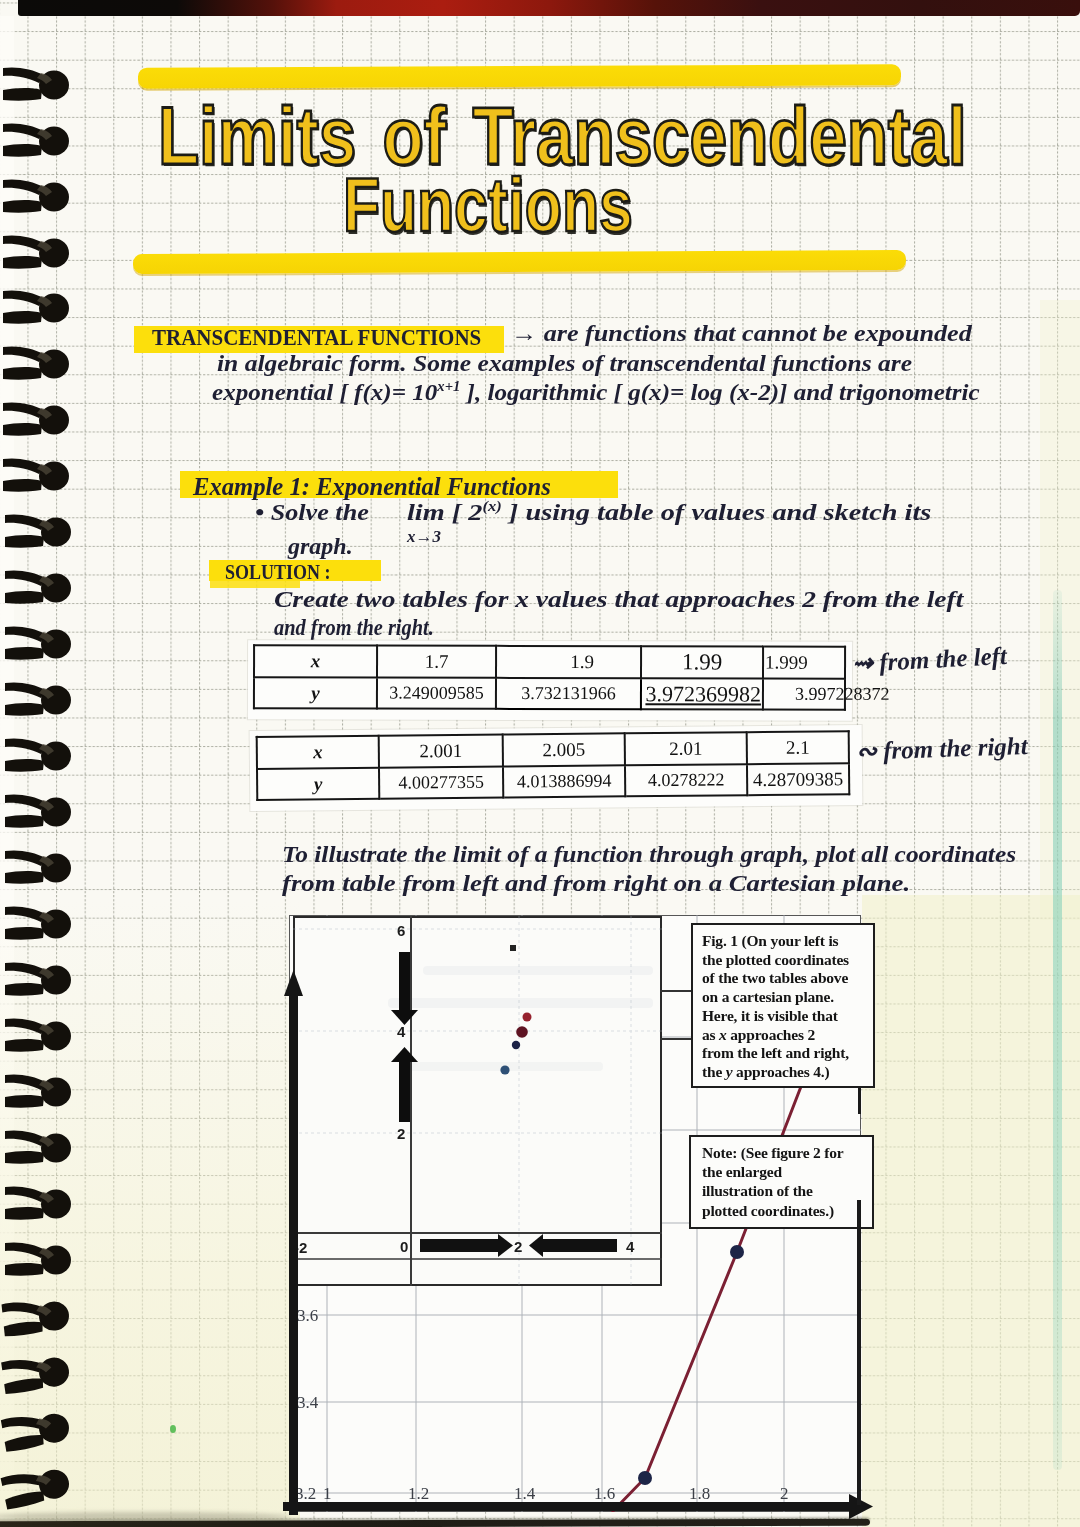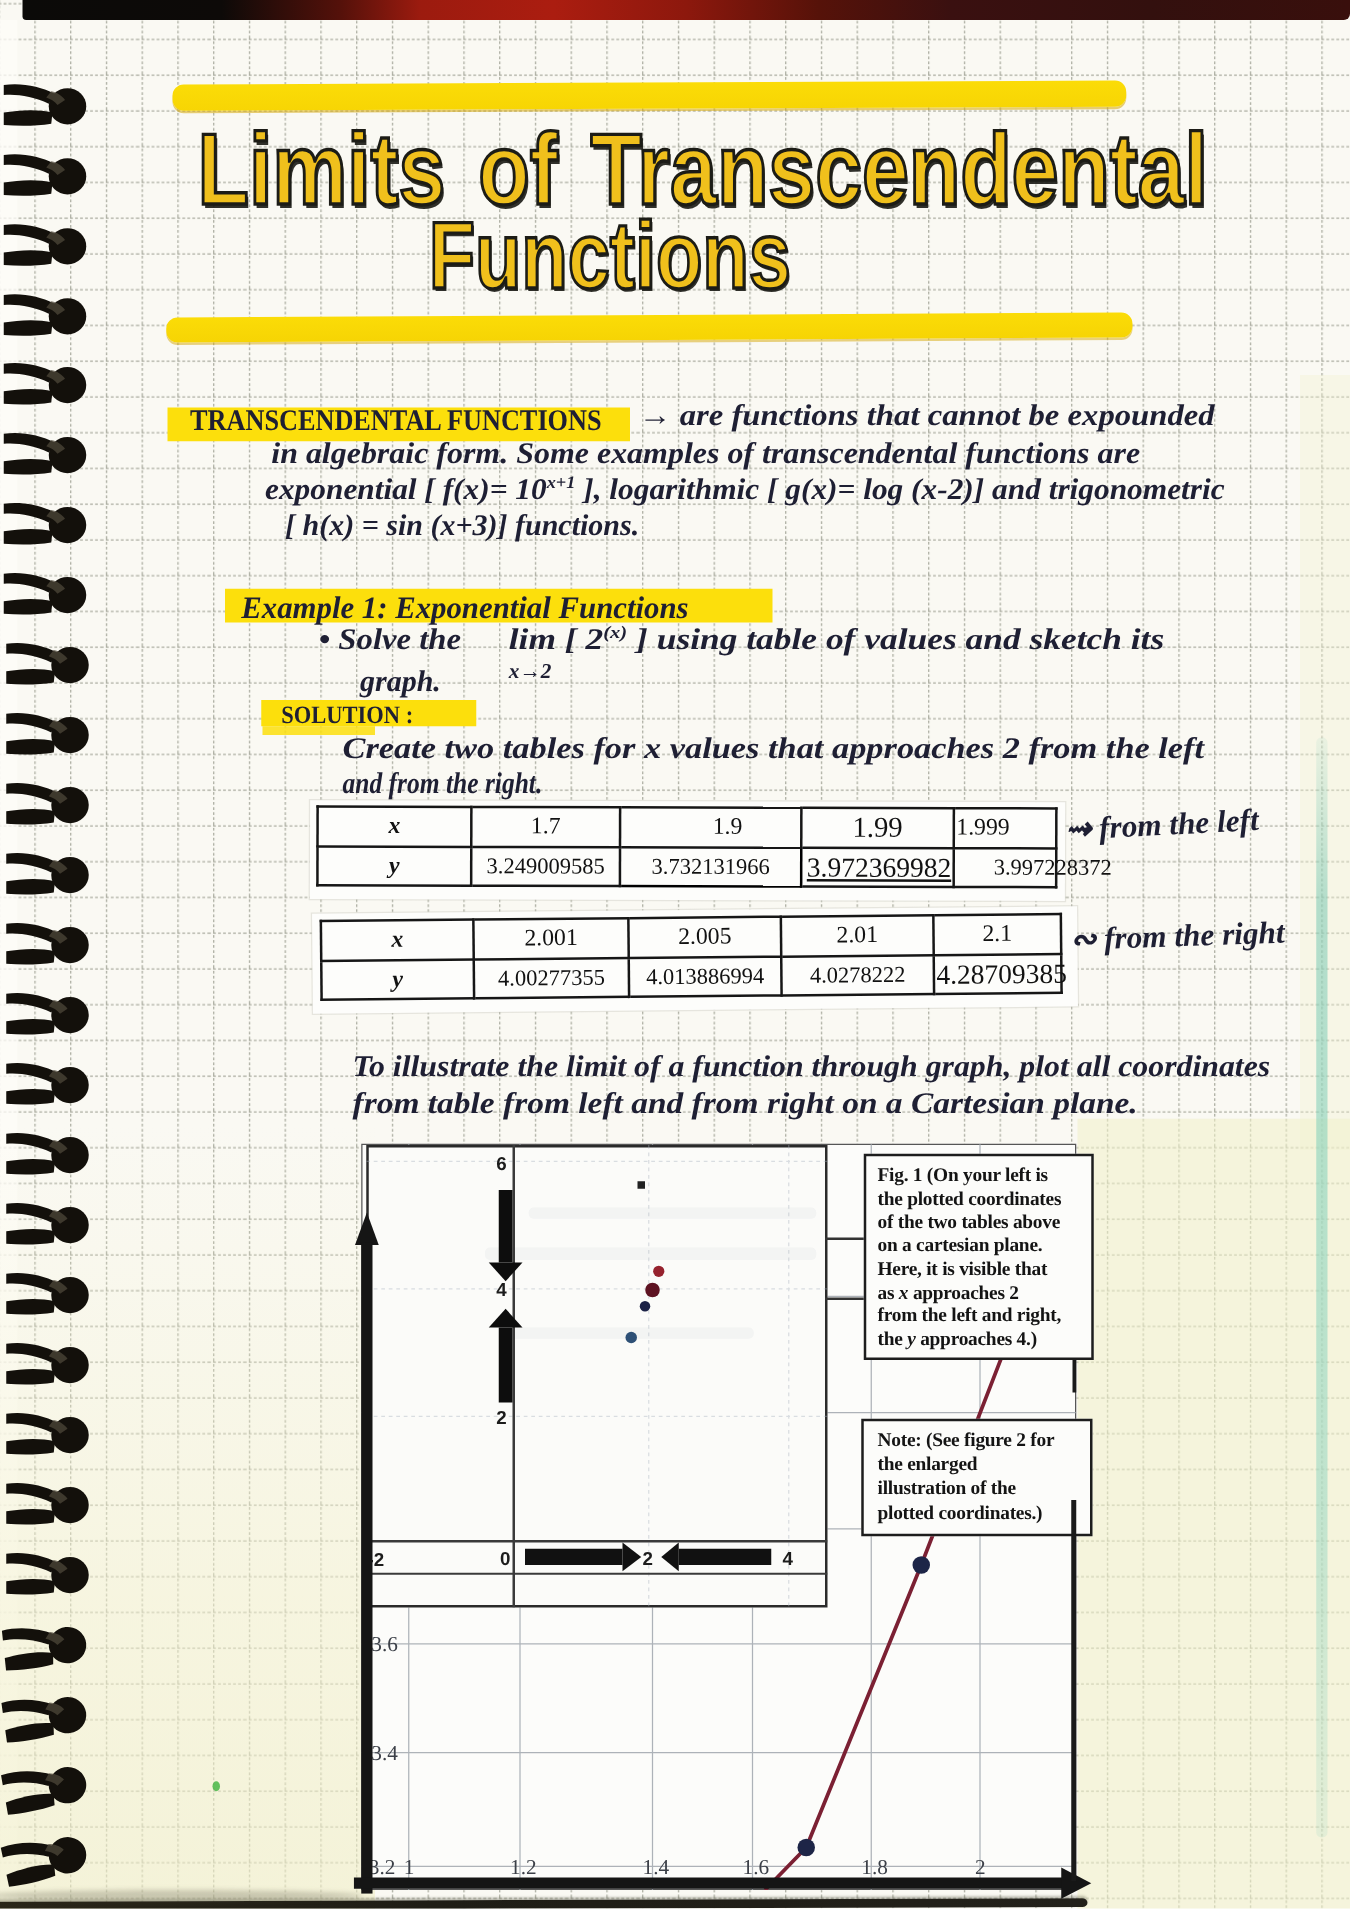--- a/index.html
+++ b/index.html
@@ -94,30 +94,29 @@
 
 <div class="abs hl" style="left:134px;top:326px;width:370px;height:27px;"></div>
 
 <div class="abs hw" style="left:152px;top:324px;font-size:24px;font-style:normal;white-space:nowrap;transform:scale(0.875,1);transform-origin:left top;">TRANSCENDENTAL FUNCTIONS</div>
 <div class="abs hw" style="left:511px;top:320px;font-size:24px;white-space:nowrap;transform:scale(1.09,1);transform-origin:left top;">→ are functions that cannot be expounded</div>
 
 <div class="abs hw" style="left:217px;top:350px;font-size:24px;white-space:nowrap;transform:scale(1.065,1);transform-origin:left top;">in algebraic form. Some examples of transcendental functions are</div>
 
 <div class="abs hw" style="left:212px;top:379px;font-size:24px;white-space:nowrap;transform:scale(1.045,1);transform-origin:left top;">exponential [ f(x)= 10<sup style="font-size:14px;">x+1</sup> ], logarithmic [ g(x)= log (x-2)] and trigonometric</div>
 
-<div class="abs hw" style="left:228px;top:408px;font-size:24px;white-space:nowrap;">[ h(x) = sin (x+3)] functions.</div>
 
 <div class="abs hl" style="left:180px;top:471px;width:438px;height:27px;"></div>
 
 <div class="abs hw" style="left:193px;top:473px;font-size:25px;white-space:nowrap;transform:scale(0.985,1);transform-origin:left top;">Example 1: Exponential Functions</div>
 
 <div class="abs hw" style="left:255px;top:499px;font-size:24px;white-space:nowrap;transform:scale(1.09,1);transform-origin:left top;">• Solve the</div>
 <div class="abs hw" style="left:407px;top:499px;font-size:24px;white-space:nowrap;transform:scale(1.18,1);transform-origin:left top;">lim [ 2<sup style="font-size:14px;">(x)</sup> ] using table of values and sketch its</div>
 
-<div class="abs hw" style="left:407px;top:527px;font-size:17px;white-space:nowrap;">x→2</div>
+<div class="abs hw" style="left:407px;top:527px;font-size:17px;white-space:nowrap;">x→3</div>
 
 <div class="abs hw" style="left:288px;top:533px;font-size:24px;white-space:nowrap;">graph.</div>
 
 <div class="abs hl" style="left:209px;top:560px;width:172px;height:21px;"></div>
 <div class="abs" style="left:210px;top:581px;width:90px;height:7px;background:#fcdf0c;opacity:0.85;"></div>
 <div class="abs hw" style="left:225px;top:561px;font-size:20px;font-style:normal;white-space:nowrap;transform:scale(0.9,1);transform-origin:left top;">SOLUTION :</div>
 
 <div class="abs hw" style="left:274px;top:586px;font-size:24px;white-space:nowrap;transform:scale(1.145,1);transform-origin:left top;">Create two tables for x values that approaches 2 from the left</div>
 
 <div class="abs hw" style="left:274px;top:614px;font-size:24px;white-space:nowrap;transform:scale(0.85,1);transform-origin:left top;">and from the right.</div>
@@ -153,21 +152,21 @@
    <td style="border:2px solid #161616;width:120px;text-align:center;font-size:19px;">2.001</td>
    <td style="border:2px solid #161616;width:118px;text-align:center;font-size:19px;">2.005</td>
    <td style="border:2px solid #161616;width:118px;text-align:center;font-size:19px;">2.01</td>
    <td style="border:2px solid #161616;text-align:center;font-size:19px;">2.1</td>
   </tr>
   <tr style="height:31px;">
    <td style="border:2px solid #161616;text-align:center;font-style:italic;font-weight:bold;font-size:19px;">y</td>
    <td style="border:2px solid #161616;text-align:center;font-size:18px;">4.00277355</td>
    <td style="border:2px solid #161616;text-align:center;font-size:18px;">4.013886994</td>
    <td style="border:2px solid #161616;text-align:center;font-size:18px;">4.0278222</td>
-   <td style="border:2px solid #161616;text-align:center;font-size:22px;">4.28709385</td>
+   <td style="border:2px solid #161616;text-align:center;font-size:19px;">4.28709385</td>
   </tr>
  </tbody>
       </table>
 </div>
 
 <div class="abs hw" style="left:856px;top:734px;font-size:25px;white-space:nowrap;transform:rotate(-2deg);">∾ from the right</div>
 
 <div class="abs hw" style="left:282px;top:841px;font-size:24px;white-space:nowrap;transform:scale(1.06,1);transform-origin:left top;">To illustrate the limit of a function through graph, plot all coordinates</div>
 
 <div class="abs hw" style="left:282px;top:870px;font-size:24px;white-space:nowrap;transform:scale(1.115,1);transform-origin:left top;">from table from left and from right on a Cartesian plane.</div>

